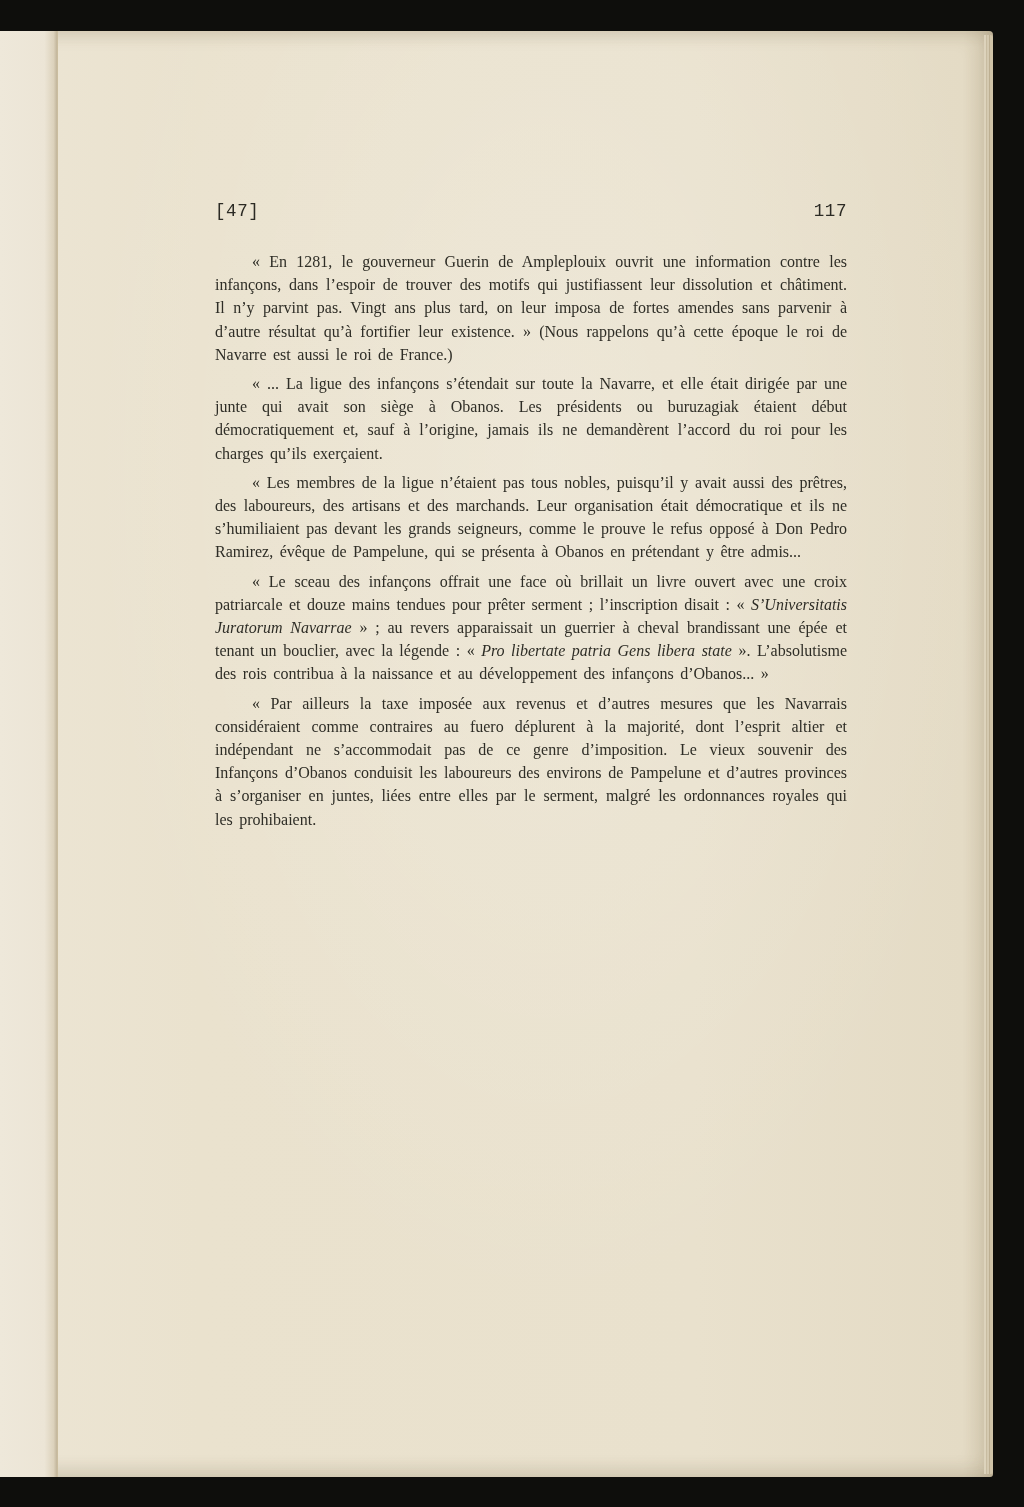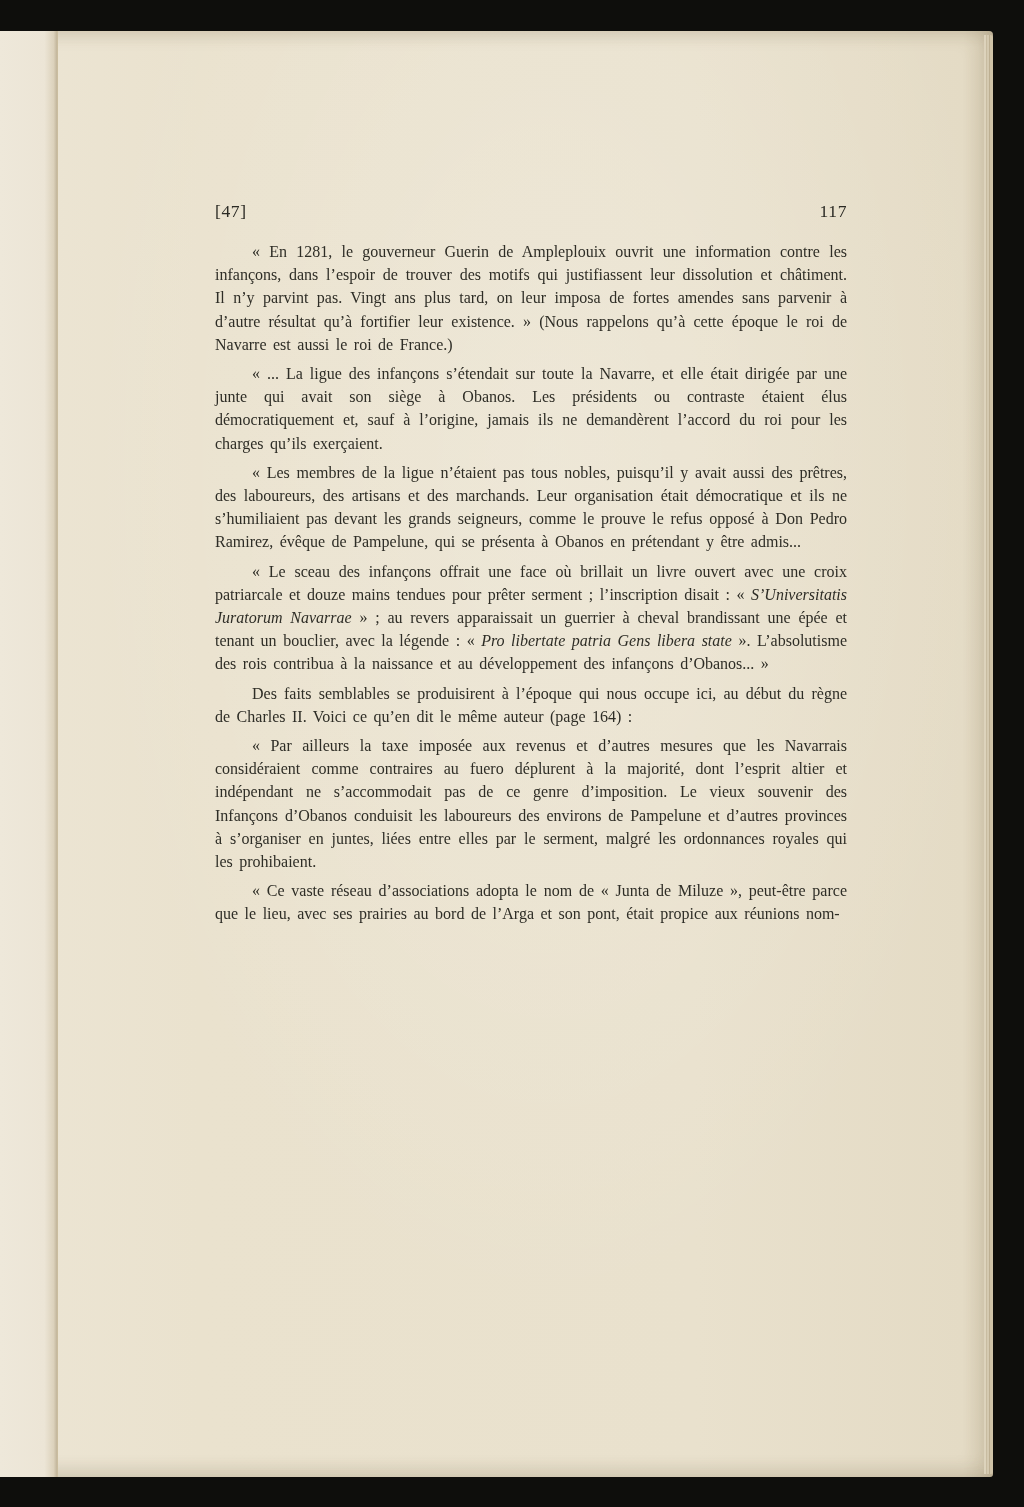--- a/index.html
+++ b/index.html
@@ -64,23 +64,24 @@
     color: #2e2d26;
   }
 
   .running-head {
     display: flex;
     justify-content: space-between;
     align-items: center;
     font-size: 17.5px;
     letter-spacing: 0.6px;
     word-spacing: 3px;
-    margin-bottom: 18px;
+    margin-bottom: 29px;
     color: #2b2a24;
     white-space: nowrap;
+    font-family: Liberation Mono, monospace;
   }
   .running-head .title { padding-right: 26px; }
 
   .body-copy { }
   .para {
     margin: 0 0 6px 0;
     text-align: justify;
     text-indent: 37px;
     font-size: 16px;
     line-height: 23.2px;
@@ -97,22 +98,20 @@
     <div class="page-stack"></div>
 
     <div class="text-block">
       <div class="running-head">
         <span class="ref">[47]</span>
         <span class="folio">117</span>
       </div>
 
       <div class="body-copy">
           <p class="para"><span class="">« En 1281, le gouverneur Guerin de Ampleplouix ouvrit une information contre les infançons, dans l’espoir de trouver des motifs qui justifiassent leur dissolution et châtiment. Il n’y parvint pas. Vingt ans plus tard, on leur imposa de fortes amendes sans parvenir à d’autre résultat qu’à fortifier leur existence. » (Nous rappelons qu’à cette époque le roi de Navarre est aussi le roi de France.)</span></p>
-          <p class="para"><span class="">« ... La ligue des infançons s’étendait sur toute la Navarre, et elle était dirigée par une junte qui avait son siège à Obanos. Les présidents ou contraste étaient élus démocratiquement et, sauf à l’origine, jamais ils ne demandèrent l’accord du roi pour les charges qu’ils exerçaient.</span></p>
+          <p class="para"><span class="">« ... La ligue des infançons s’étendait sur toute la Navarre, et elle était dirigée par une junte qui avait son siège à Obanos. Les présidents ou buruzagiak étaient début démocratiquement et, sauf à l’origine, jamais ils ne demandèrent l’accord du roi pour les charges qu’ils exerçaient.</span></p>
           <p class="para"><span class="">« Les membres de la ligue n’étaient pas tous nobles, puisqu’il y avait aussi des prêtres, des laboureurs, des artisans et des marchands. Leur organisation était démocratique et ils ne s’humiliaient pas devant les grands seigneurs, comme le prouve le refus opposé à Don Pedro Ramirez, évêque de Pampelune, qui se présenta à Obanos en prétendant y être admis...</span></p>
           <p class="para"><span class="">« Le sceau des infançons offrait une face où brillait un livre ouvert avec une croix patriarcale et douze mains tendues pour prêter serment ; l’inscription disait : « </span><span class="italic">S’Universitatis Juratorum Navarrae</span><span class=""> » ; au revers apparaissait un guerrier à cheval brandissant une épée et tenant un bouclier, avec la légende : « </span><span class="italic">Pro libertate patria Gens libera state</span><span class=""> ». L’absolutisme des rois contribua à la naissance et au développement des infançons d’Obanos... »</span></p>
-          <p class="para"><span class="">Des faits semblables se produisirent à l’époque qui nous occupe ici, au début du règne de Charles II. Voici ce qu’en dit le même auteur (page 164) :</span></p>
           <p class="para"><span class="">« Par ailleurs la taxe imposée aux revenus et d’autres mesures que les Navarrais considéraient comme contraires au fuero déplurent à la majorité, dont l’esprit altier et indépendant ne s’accommodait pas de ce genre d’imposition. Le vieux souvenir des Infançons d’Obanos conduisit les laboureurs des environs de Pampelune et d’autres provinces à s’organiser en juntes, liées entre elles par le serment, malgré les ordonnances royales qui les prohibaient.</span></p>
-          <p class="para"><span class="">« Ce vaste réseau d’associations adopta le nom de « Junta de Miluze », peut-être parce que le lieu, avec ses prairies au bord de l’Arga et son pont, était propice aux réunions nom-</span></p>
         </div>
     </div>
   </div>
 </div>
 
 </body></html>

